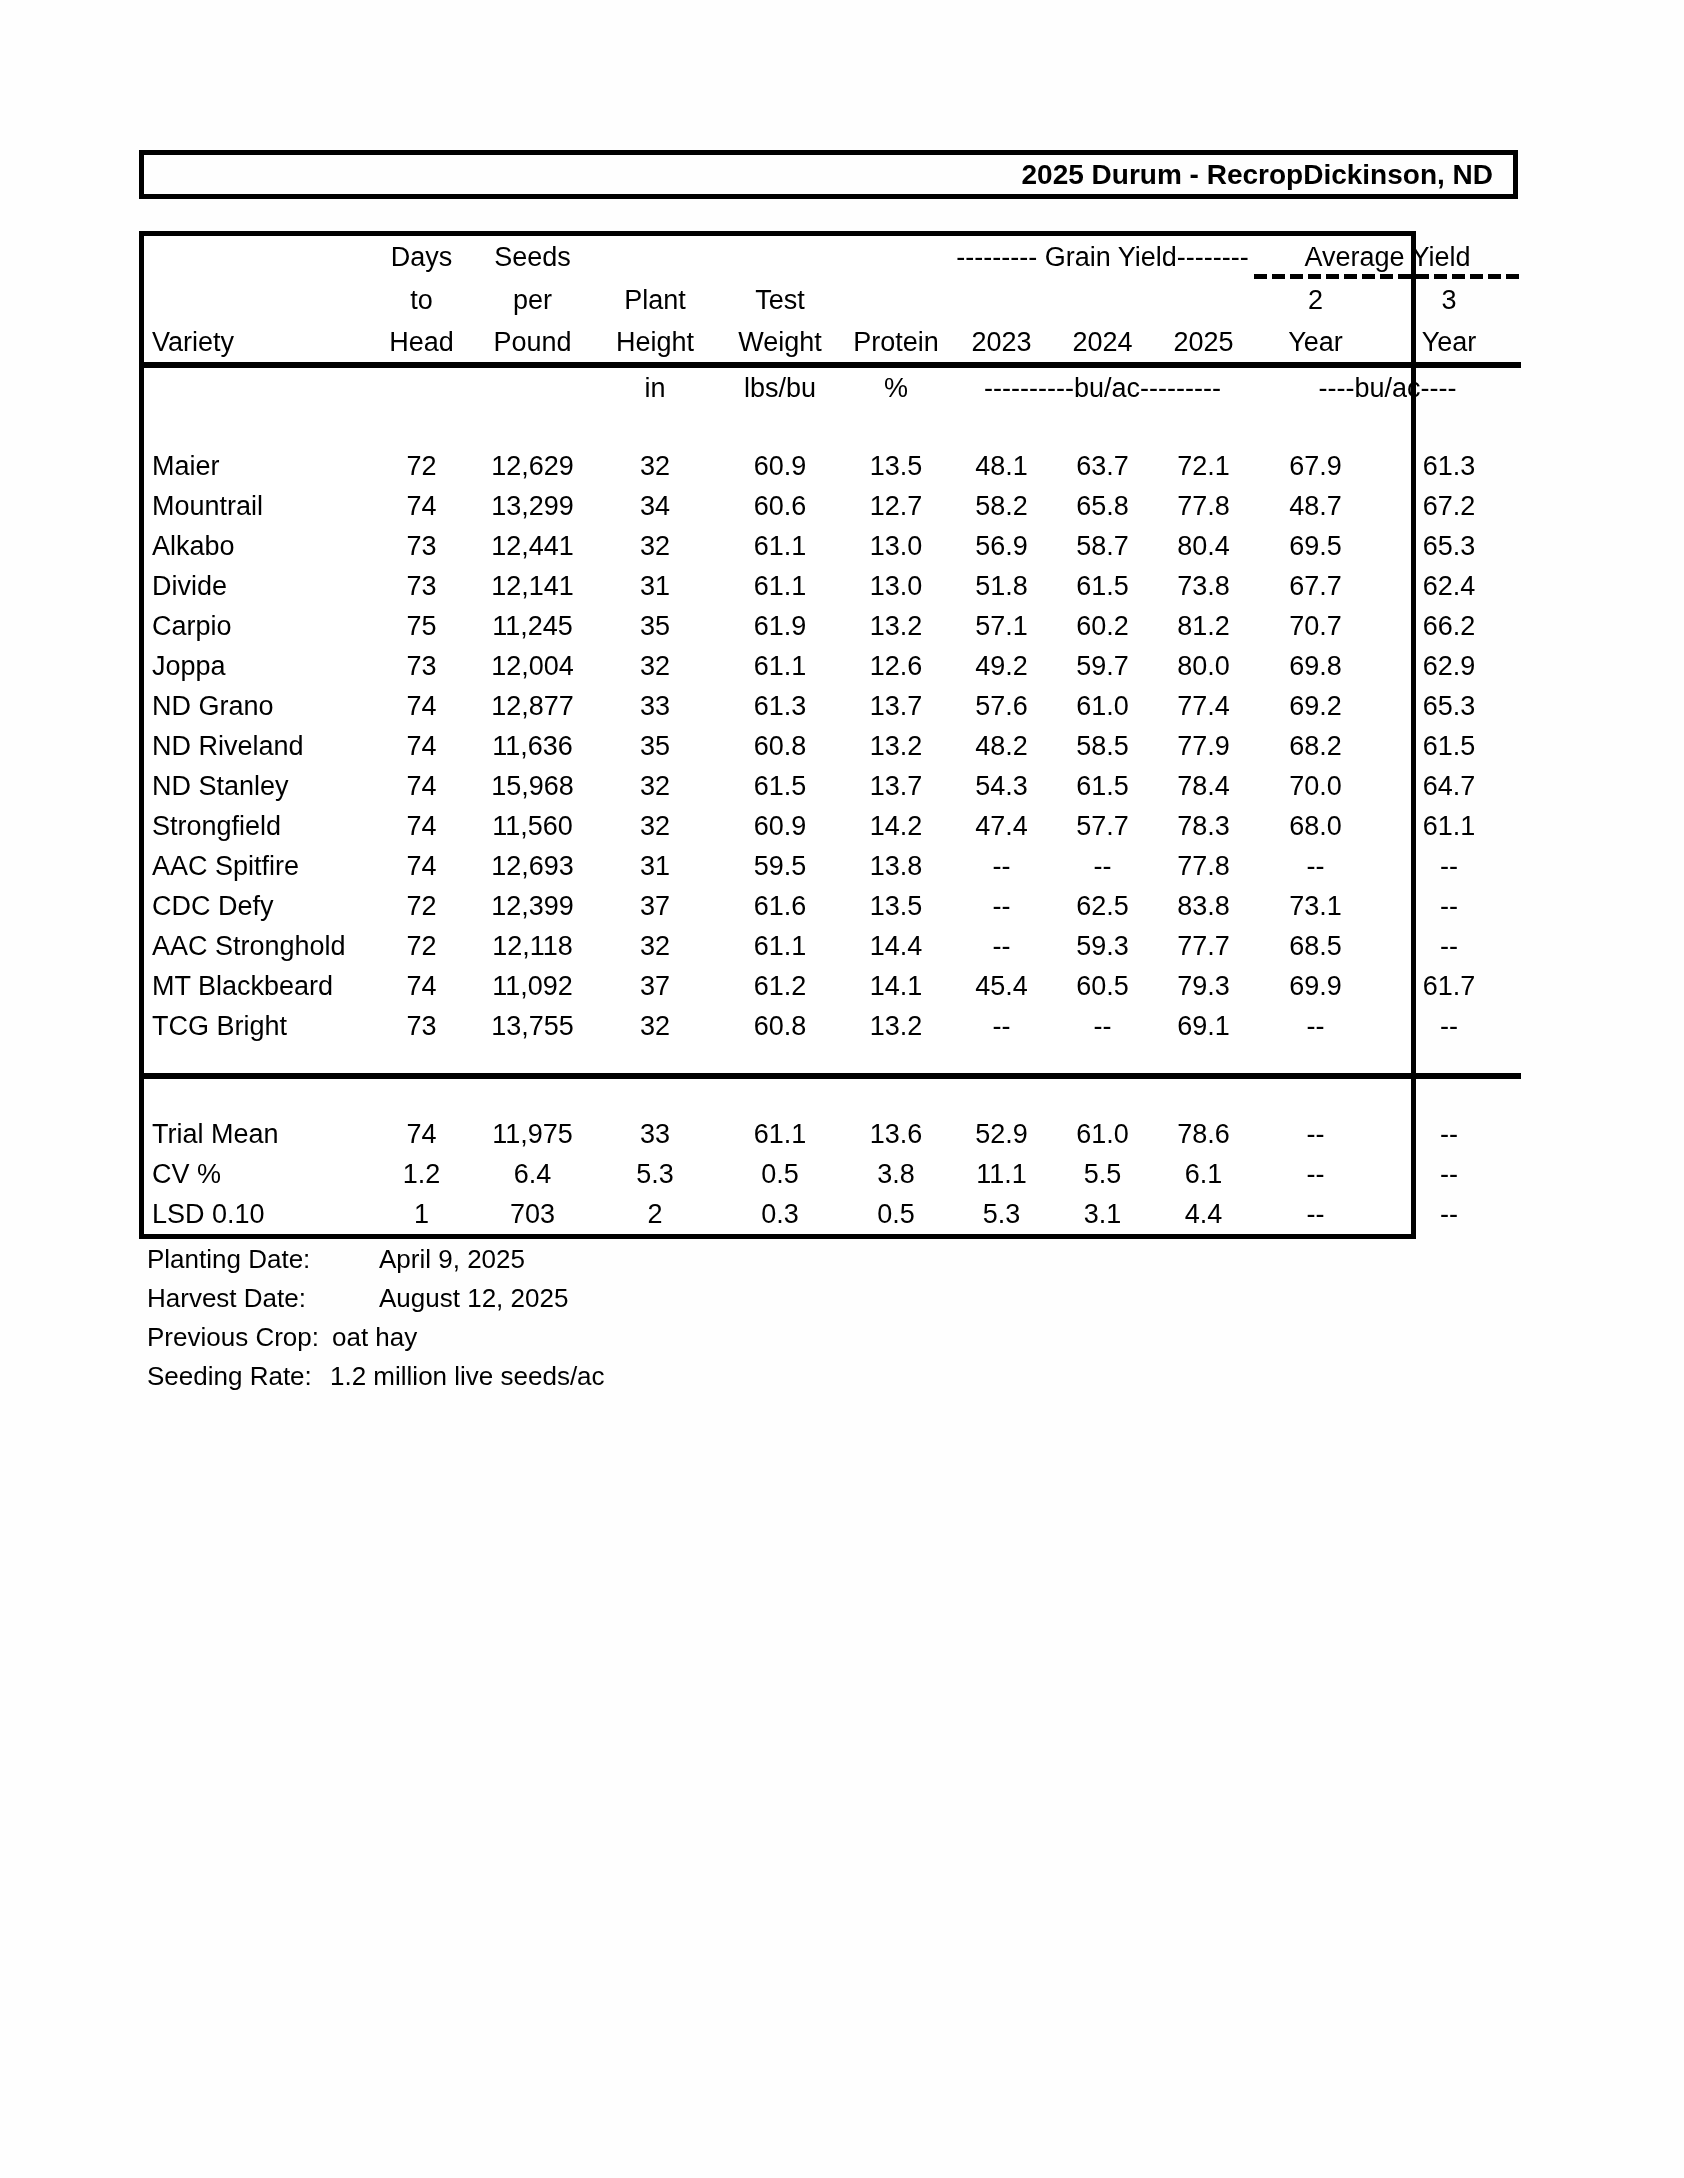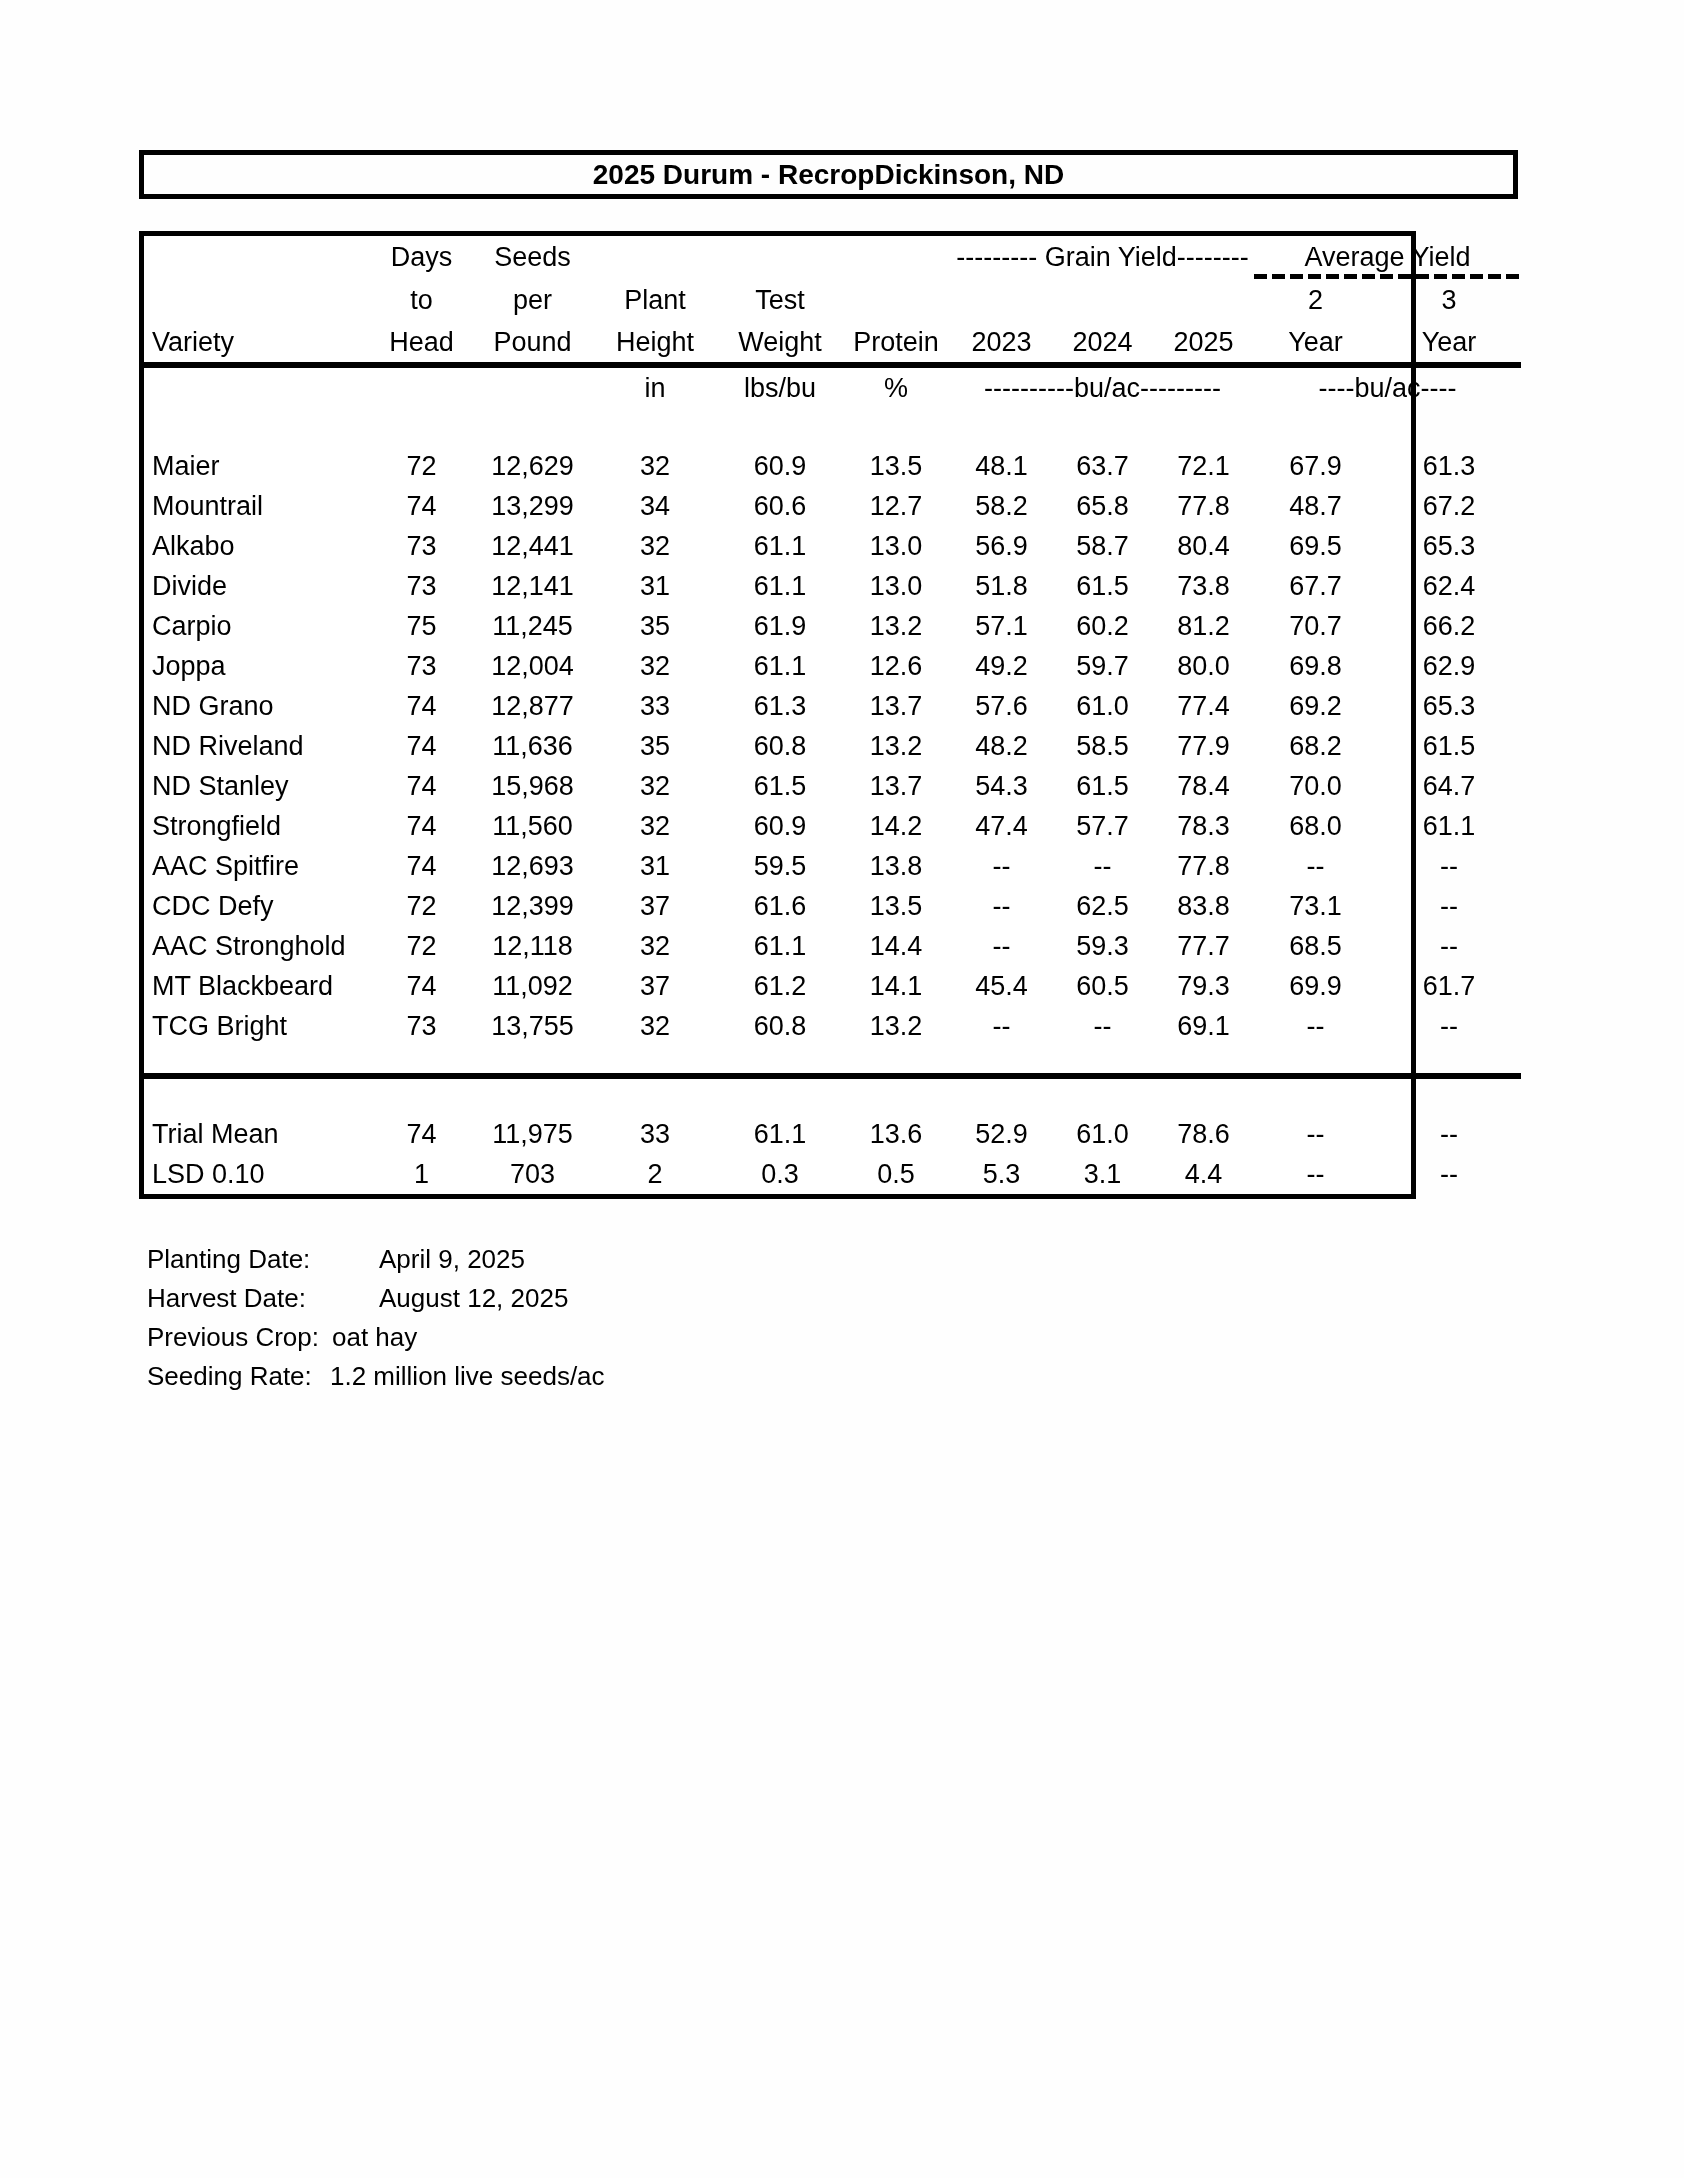--- a/index.html
+++ b/index.html
@@ -15,21 +15,21 @@
   }
 
   
   .title-bar {
     position: absolute;
     left: 139px; top: 150px;
     width: 1379px; height: 49px;
     border: 5px solid #000;
     display: flex;
     align-items: center;
-    justify-content: center;
+    justify-content: flex-end;
     padding: 0 20px;
     font-weight: bold;
     font-size: 28px;
   }
 
   
   .table-wrap {
     position: absolute;
     left: 139px; top: 231px;
     width: 1277px;
@@ -371,20 +371,33 @@
             <td>33</td>
             <td>61.1</td>
             <td>13.6</td>
             <td>52.9</td>
             <td>61.0</td>
             <td>78.6</td>
             <td>--</td>
             <td>--</td>
           </tr>
           <tr class="summary-row">
+            <td class="variety">CV %</td>
+            <td>1.2</td>
+            <td>6.4</td>
+            <td>5.3</td>
+            <td>0.5</td>
+            <td>3.8</td>
+            <td>11.1</td>
+            <td>5.5</td>
+            <td>6.1</td>
+            <td>--</td>
+            <td>--</td>
+          </tr>
+          <tr class="summary-row">
             <td class="variety">LSD 0.10</td>
             <td>1</td>
             <td>703</td>
             <td>2</td>
             <td>0.3</td>
             <td>0.5</td>
             <td>5.3</td>
             <td>3.1</td>
             <td>4.4</td>
             <td>--</td>

